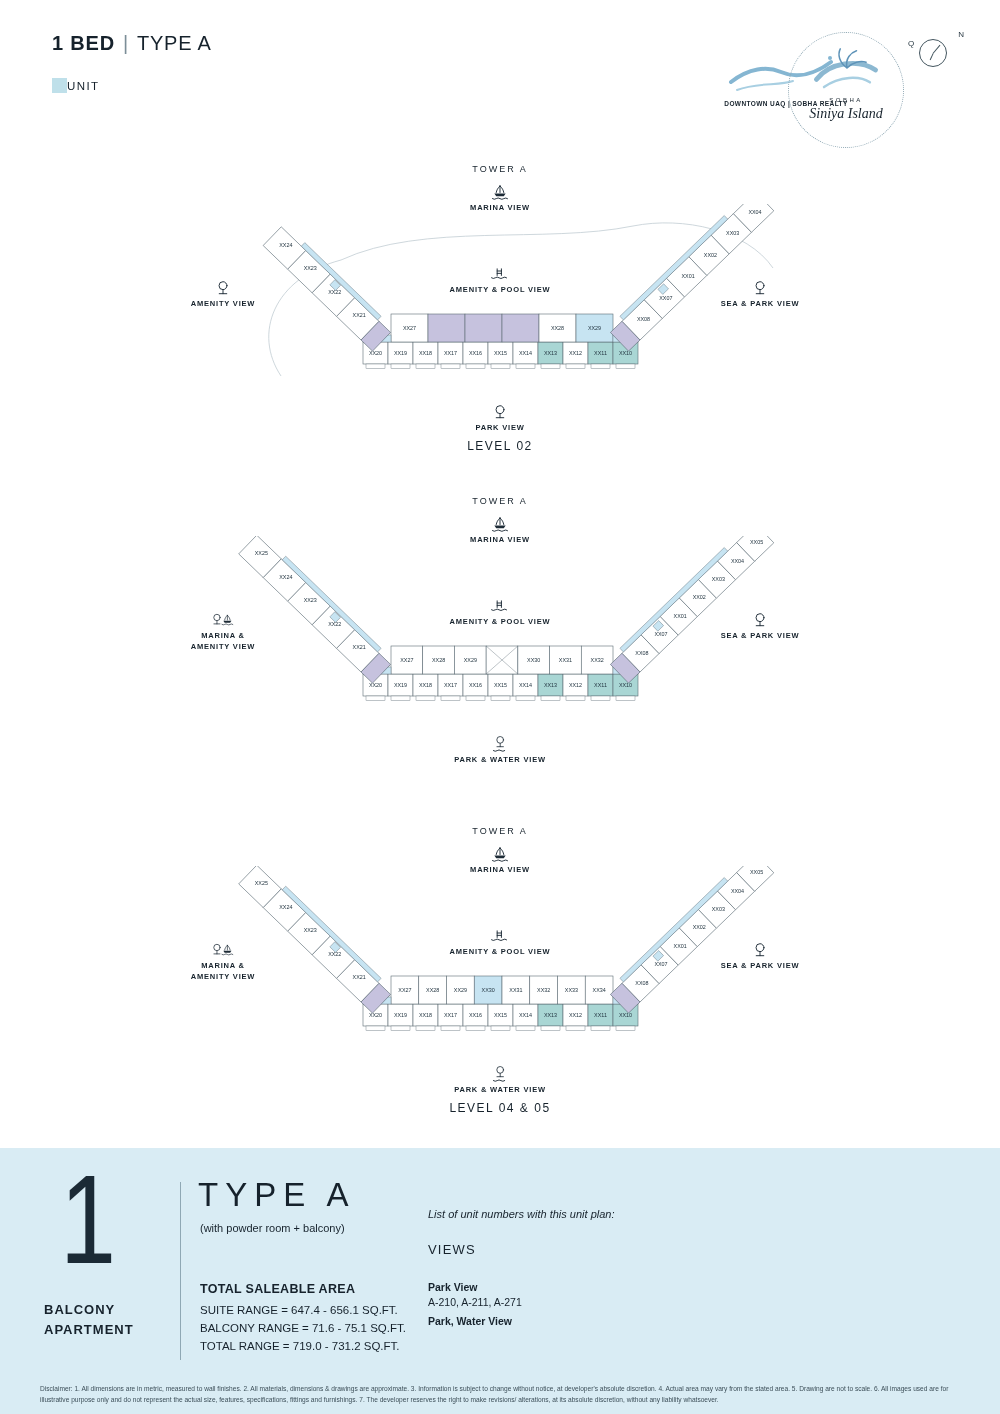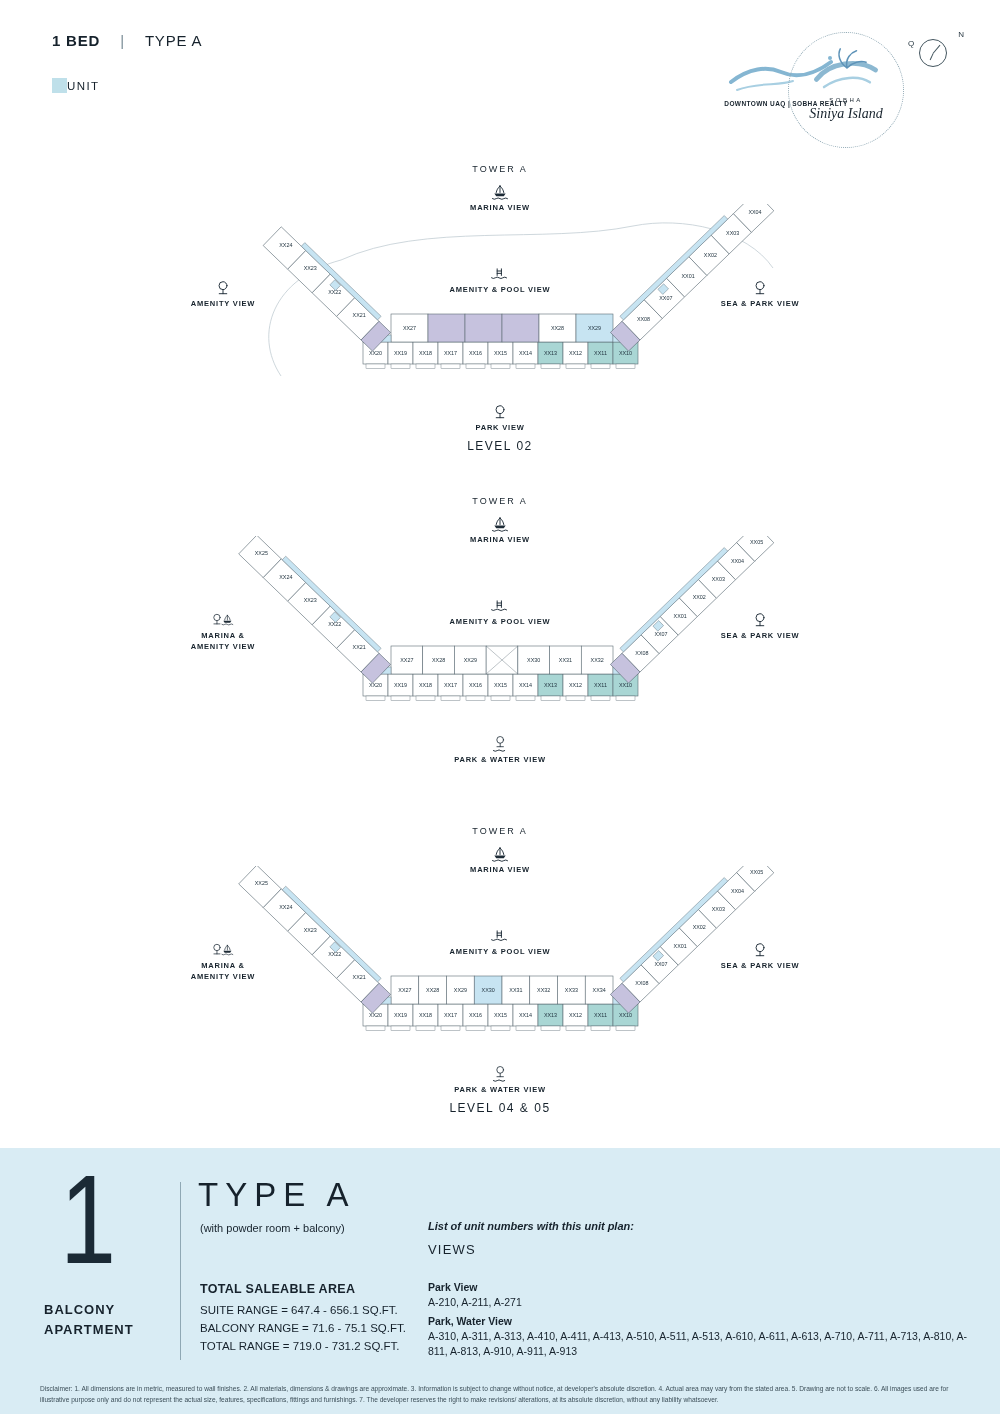--- a/index.html
+++ b/index.html
@@ -1,20 +1,20 @@
 <!DOCTYPE html>
 <html><head>
 <meta charset="utf-8">
 <style>
   *{box-sizing:border-box;margin:0;padding:0}
   body{font-family:"Liberation Sans",sans-serif;background:#e8eef1;color:#16222c}
   .page{position:relative;width:1000px;height:1414px;background:#fff;margin:0 auto;overflow:hidden}
 
   
-  .title{position:absolute;left:52px;top:32px;font-size:15px;letter-spacing:.8px;display:flex;align-items:flex-end;gap:20px}
+  .title{position:absolute;left:52px;top:32px;font-size:20px;letter-spacing:.8px;display:flex;align-items:flex-end;gap:8px}
   .title .b{font-weight:700}
   .title .sep{color:#7c8e98;font-weight:300}
   .legend{position:absolute;left:52px;top:78px;display:flex;align-items:center;gap:0}
   .legend-swatch{width:15px;height:15px;background:#bfe0ea}
   .legend-label{font-size:11.5px;letter-spacing:1.4px}
   .brand-waves{position:absolute;left:726px;top:50px;width:112px;height:50px}
   .brand-tagline{position:absolute;left:706px;top:100px;width:160px;font-size:6.5px;font-weight:700;letter-spacing:.4px;text-align:center}
   .emblem{position:absolute;left:788px;top:32px;width:116px;height:116px;border:1px dotted #8fa8b4;border-radius:50%}
   .emblem-art{position:absolute;left:14px;top:6px;width:86px;height:58px}
   .emblem-name{position:absolute;left:0;right:0;top:64px;text-align:center;font-size:6px;letter-spacing:2.5px}
@@ -45,21 +45,21 @@
 
   
   .panel{position:absolute;left:0;top:1148px;width:1000px;height:266px;background:#d9ecf4}
   .big-num{position:absolute;left:60px;top:6px;font-size:126px;line-height:1.05;font-weight:200;color:#1b2a35;transform:scaleX(.8);transform-origin:left top}
   .big-caption{position:absolute;left:44px;top:152px;font-size:13px;font-weight:700;letter-spacing:1px;line-height:1.55}
   .vdivider{position:absolute;left:180px;top:34px;width:1px;height:178px;background:#8fa8b4}
   .type-title{position:absolute;left:198px;top:28px;font-size:33px;font-weight:400;letter-spacing:7px}
   .type-subtitle{position:absolute;left:200px;top:74px;font-size:11px}
   .area-heading{position:absolute;left:200px;top:134px;font-size:12.5px;font-weight:700;letter-spacing:.3px}
   .area-lines{position:absolute;left:200px;top:154px;font-size:11.5px;line-height:1.55}
-  .units-intro{position:absolute;left:428px;top:72px;font-size:11px;font-weight:700;font-style:italic}
+  .units-intro{position:absolute;left:428px;top:60px;font-size:11px;font-weight:400;font-style:italic}
   .views-heading{position:absolute;left:428px;top:94px;font-size:13px;font-weight:400;letter-spacing:1.2px}
   .unit-group-1{position:absolute;left:428px;top:132px;font-size:10.5px;line-height:1.45}
   .unit-group-2{position:absolute;left:428px;top:166px;width:545px;font-size:10.5px;line-height:1.45}
   .group-title{font-weight:700}
   .disclaimer{position:absolute;left:40px;right:34px;bottom:8px;font-size:6.6px;line-height:1.65;color:#3c4e58}
 </style>
 </head>
 <body>
 
 <svg width="0" height="0" style="position:absolute" aria-hidden="true">
@@ -501,18 +501,17 @@
       <div>TOTAL RANGE = 719.0 - 731.2 SQ.FT.</div>
     </div>
     <div class="units-intro">List of unit numbers with this unit plan:</div>
     <div class="views-heading">VIEWS</div>
     <div class="unit-group-1">
       <div class="group-title">Park View</div>
       <div class="group-numbers">A-210, A-211, A-271</div>
     </div>
     <div class="unit-group-2">
       <div class="group-title">Park, Water View</div>
-      <div class="group-numbers">A-310, A-311, A-313, A-410, A-411, A-413, A-510, A-511, A-513, A-610, A-611, A-613, A-710, A-711, A-713, A-810, A-811, A-813, A-910, A-911, A-913</div>
     </div>
     <div class="disclaimer">Disclaimer: 1. All dimensions are in metric, measured to wall finishes. 2. All materials, dimensions &amp; drawings are approximate. 3. Information is subject to change without notice, at developer's absolute discretion. 4. Actual area may vary from the stated area. 5. Drawing are not to scale. 6. All images used are for illustrative purpose only and do not represent the actual size, features, specifications, fittings and furnishings. 7. The developer reserves the right to make revisions/ alterations, at its absolute discretion, without any liability whatsoever.</div>
   </footer>
 
 </div>
 
 </body></html>

